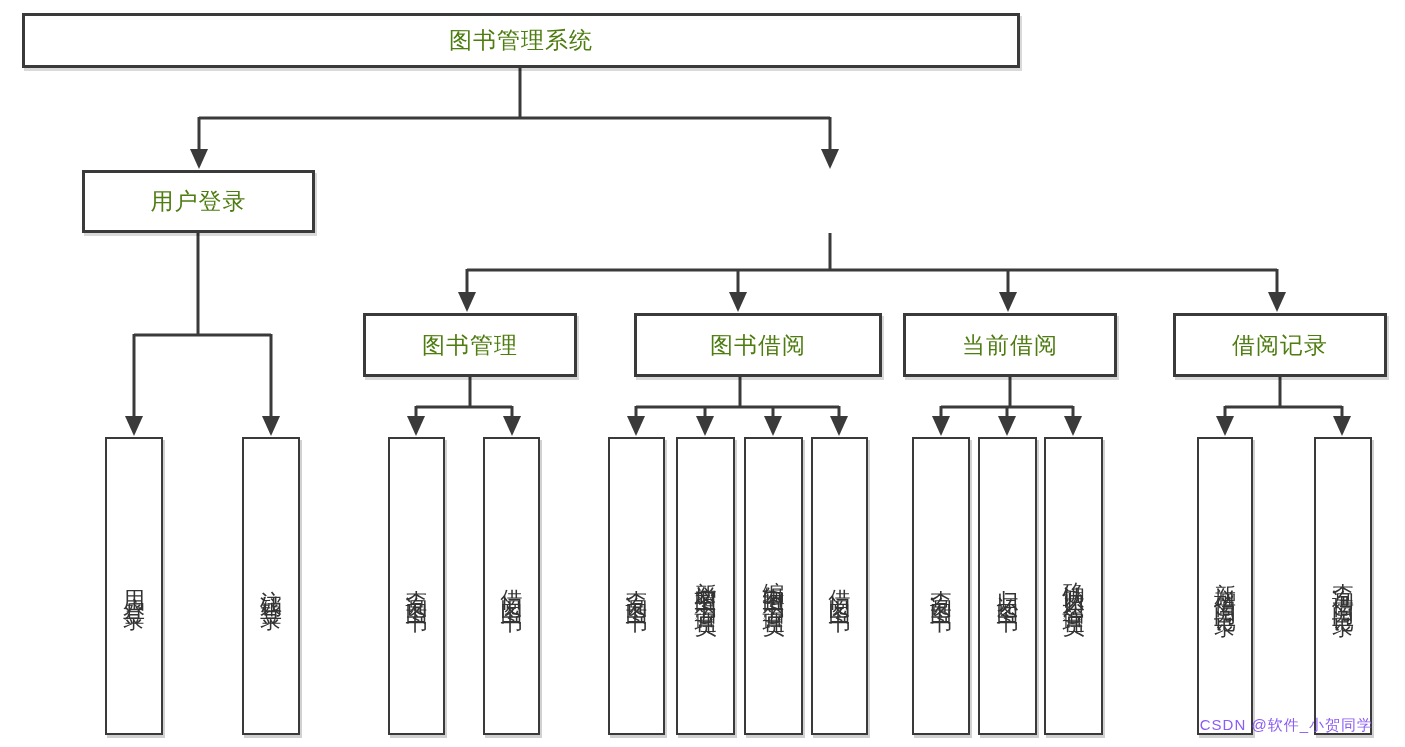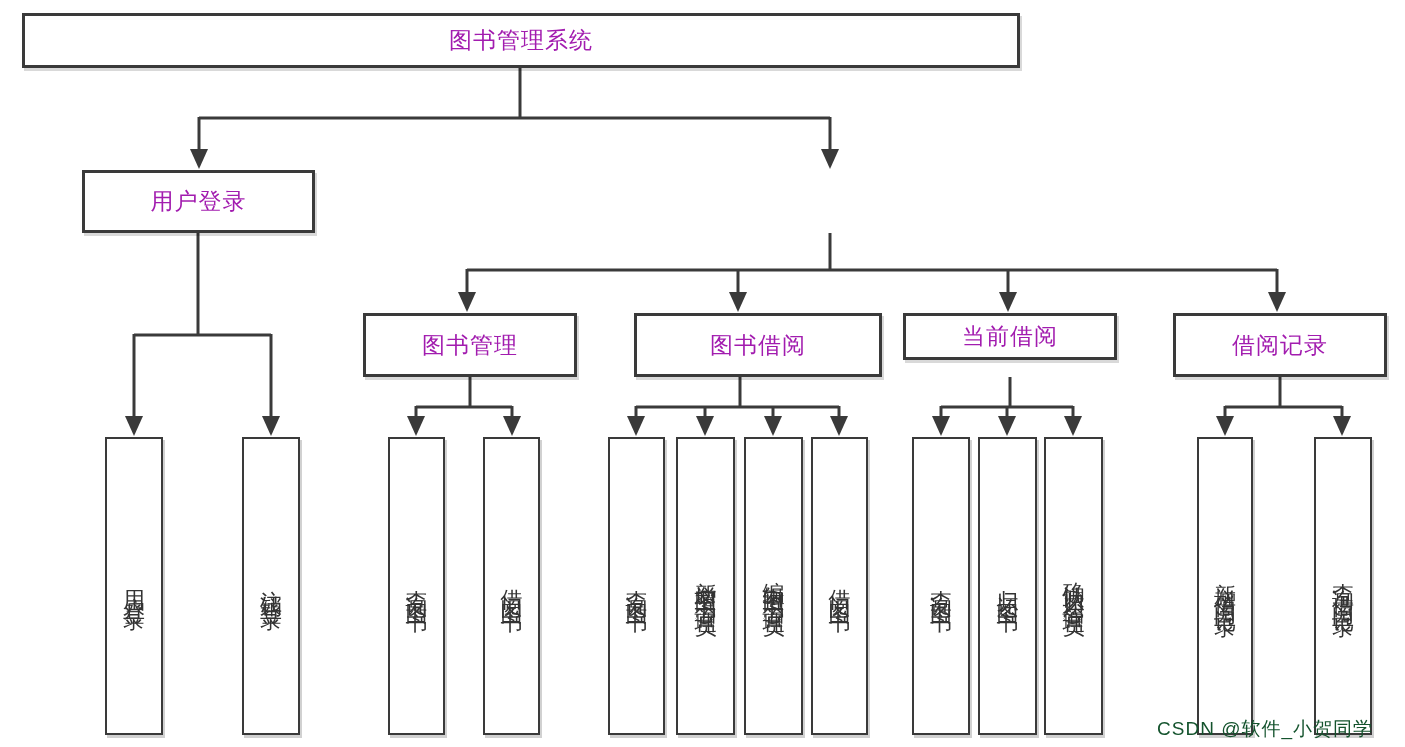--- a/index.html
+++ b/index.html
@@ -25,21 +25,21 @@
   .node {
     position: absolute;
     background: #ffffff;
     border: 3px solid #3a3a3a;
     box-shadow: 2px 3px 0 rgba(0,0,0,0.15);
     display: flex;
     align-items: center;
     justify-content: center;
     font-size: 23px;
     letter-spacing: 1px;
-    color: #a21caf;
+    color: #4d7c0f;
     z-index: 1;
     box-sizing: border-box;
   }
   .leaf {
     position: absolute;
     background: #ffffff;
     border: 2.5px solid #3a3a3a;
     box-shadow: 2px 3px 0 rgba(0,0,0,0.18);
     display: flex;
     align-items: center;
@@ -50,22 +50,22 @@
     letter-spacing: 7px;
     color: #333333;
     z-index: 1;
     box-sizing: border-box;
     line-height: 1;
   }
   #watermark {
     position: absolute;
     right: 32px;
     top: 716px;
-    font-size: 19px;
-    color: #14532d;
+    font-size: 15px;
+    color: #8b5cf6;
     letter-spacing: 1px;
     z-index: 3;
     white-space: nowrap;
   }
 </style>
 </head>
 <body>
 
 <div id="canvas">
 
@@ -141,21 +141,21 @@
       <polygon points="1333,416 1351,416 1342,436"></polygon>
     </g>
   </svg>
 
   <div class="node" style="left:22px; top:13px; width:998px; height:55px;">图书管理系统</div>
 
   <div class="node" style="left:82px; top:170px; width:233px; height:63px;">用户登录</div>
 
   <div class="node" style="left:363px; top:313px; width:214px; height:64px;">图书管理</div>
   <div class="node" style="left:634px; top:313px; width:248px; height:64px;">图书借阅</div>
-  <div class="node" style="left:903px; top:313px; width:214px; height:47px;">当前借阅</div>
+  <div class="node" style="left:903px; top:313px; width:214px; height:64px;">当前借阅</div>
   <div class="node" style="left:1173px; top:313px; width:214px; height:64px;">借阅记录</div>
 
   <div class="leaf" style="left:105px; top:437px; width:58px; height:298px;">用户登录</div>
   <div class="leaf" style="left:242px; top:437px; width:58px; height:298px;">注销登录</div>
 
   <div class="leaf" style="left:388px; top:437px; width:57px; height:298px;">查询图书</div>
   <div class="leaf" style="left:483px; top:437px; width:57px; height:298px;">借阅图书</div>
 
   <div class="leaf" style="left:608px; top:437px; width:57px; height:298px;">查询图书</div>
   <div class="leaf" style="left:676px; top:437px; width:59px; height:298px; letter-spacing:5px;">新增图书（管理员）</div>

